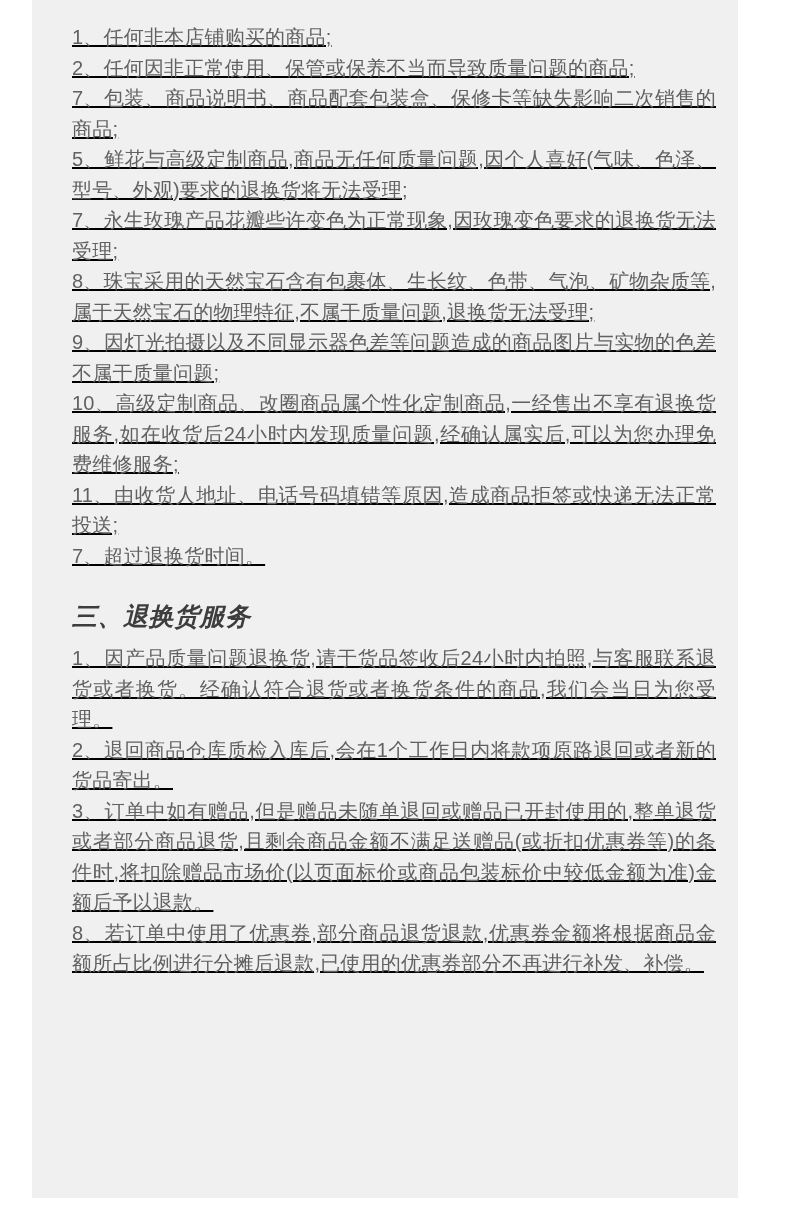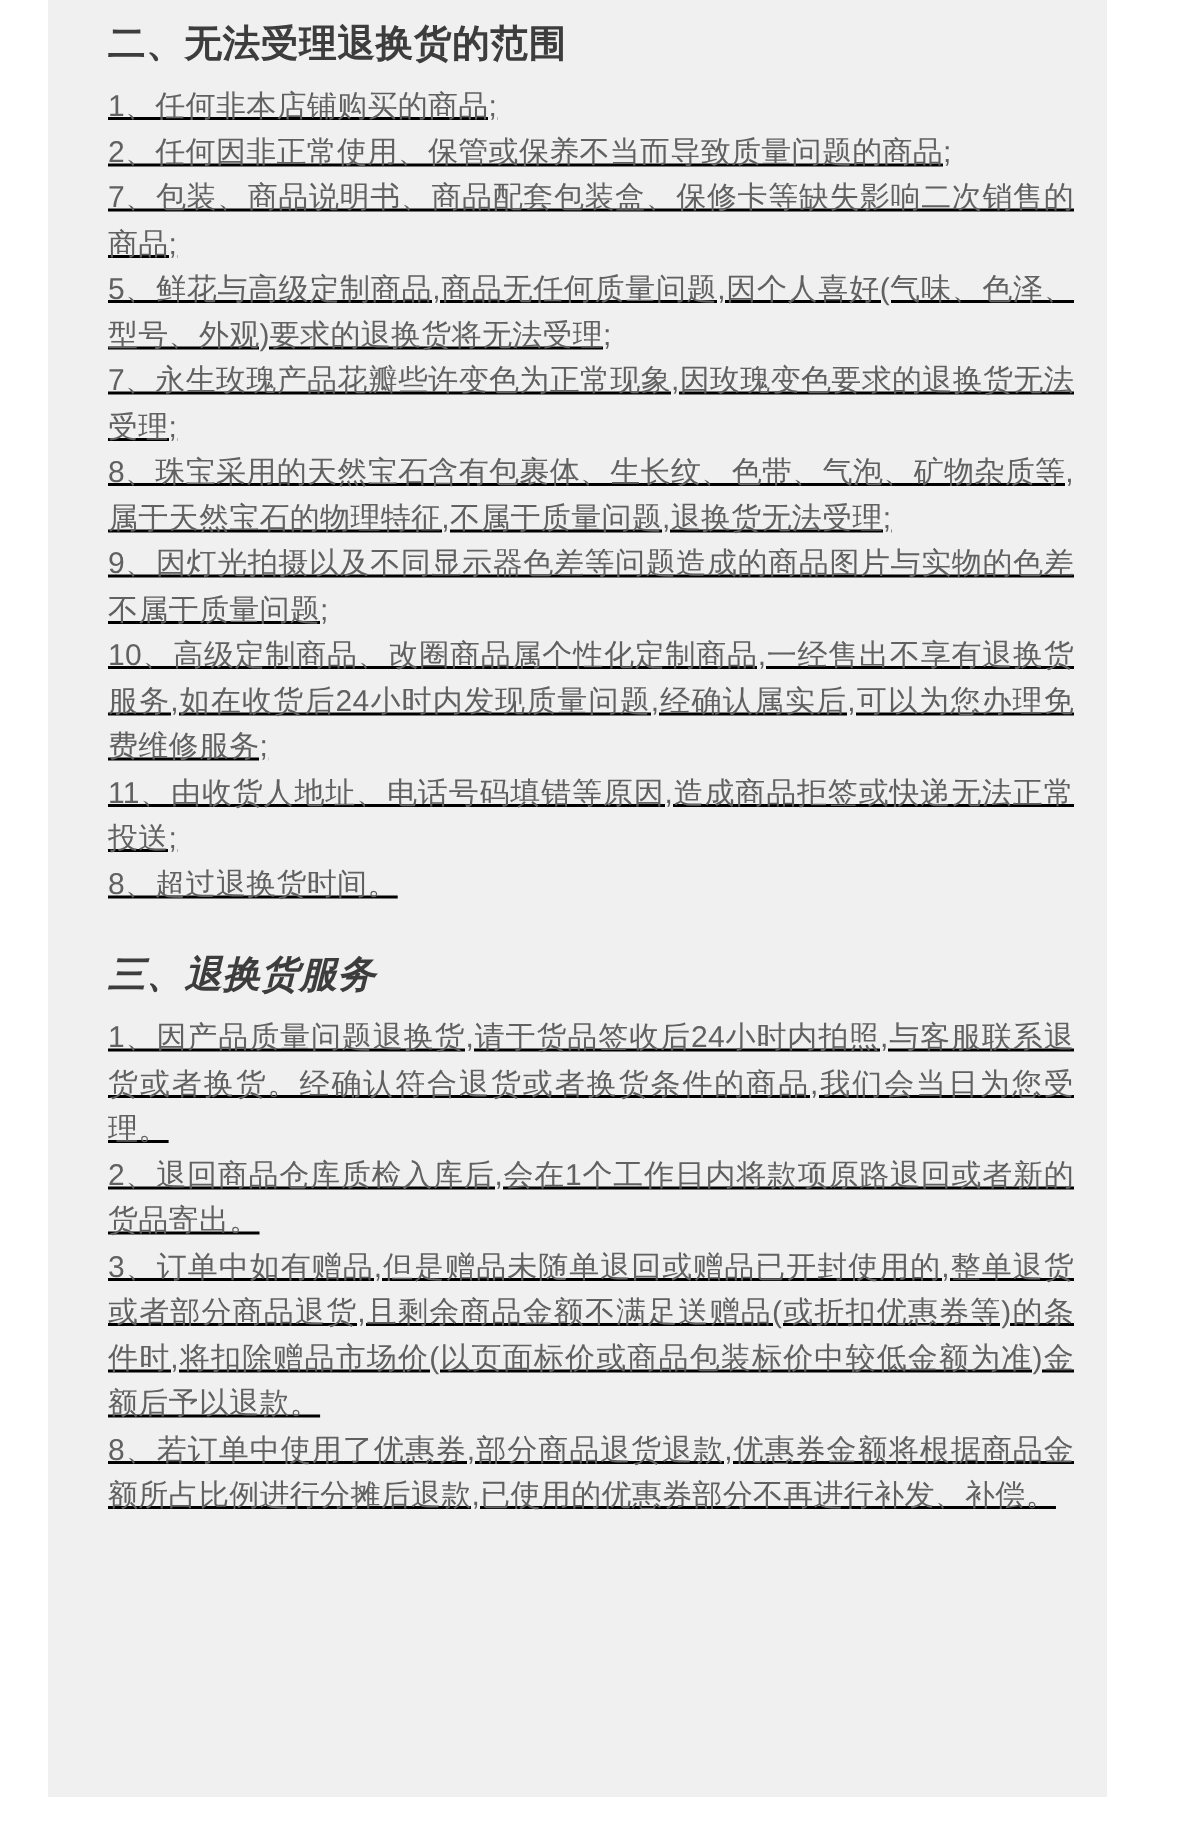--- a/index.html
+++ b/index.html
@@ -55,32 +55,31 @@
     word-break: break-all;
   }
 </style>
 </head>
 <body>
 
 <div class="page">
   <div class="panel">
 
     <section>
-      <h2 class="section-title">二、无法受理退换货的范围</h2>
       <div class="section-body">
         <p class="policy-item">1、任何非本店铺购买的商品;</p>
         <p class="policy-item">2、任何因非正常使用、保管或保养不当而导致质量问题的商品;</p>
         <p class="policy-item">7、包装、商品说明书、商品配套包装盒、保修卡等缺失影响二次销售的商品;</p>
         <p class="policy-item">5、鲜花与高级定制商品,商品无任何质量问题,因个人喜好(气味、色泽、型号、外观)要求的退换货将无法受理;</p>
         <p class="policy-item">7、永生玫瑰产品花瓣些许变色为正常现象,因玫瑰变色要求的退换货无法受理;</p>
         <p class="policy-item">8、珠宝采用的天然宝石含有包裹体、生长纹、色带、气泡、矿物杂质等,属于天然宝石的物理特征,不属于质量问题,退换货无法受理;</p>
         <p class="policy-item">9、因灯光拍摄以及不同显示器色差等问题造成的商品图片与实物的色差不属于质量问题;</p>
         <p class="policy-item">10、高级定制商品、改圈商品属个性化定制商品,一经售出不享有退换货服务,如在收货后24小时内发现质量问题,经确认属实后,可以为您办理免费维修服务;</p>
         <p class="policy-item">11、由收货人地址、电话号码填错等原因,造成商品拒签或快递无法正常投送;</p>
-        <p class="policy-item">8、超过退换货时间。</p>
+        <p class="policy-item">7、超过退换货时间。</p>
       </div>
     </section>
 
     <section>
       <h2 class="section-title second">三、退换货服务</h2>
       <div class="section-body">
         <p class="policy-item">1、因产品质量问题退换货,请于货品签收后24小时内拍照,与客服联系退货或者换货。经确认符合退货或者换货条件的商品,我们会当日为您受理。</p>
         <p class="policy-item">2、退回商品仓库质检入库后,会在1个工作日内将款项原路退回或者新的货品寄出。</p>
         <p class="policy-item">3、订单中如有赠品,但是赠品未随单退回或赠品已开封使用的,整单退货或者部分商品退货,且剩余商品金额不满足送赠品(或折扣优惠券等)的条件时,将扣除赠品市场价(以页面标价或商品包装标价中较低金额为准)金额后予以退款。</p>
         <p class="policy-item">8、若订单中使用了优惠券,部分商品退货退款,优惠券金额将根据商品金额所占比例进行分摊后退款,已使用的优惠券部分不再进行补发、补偿。</p>

